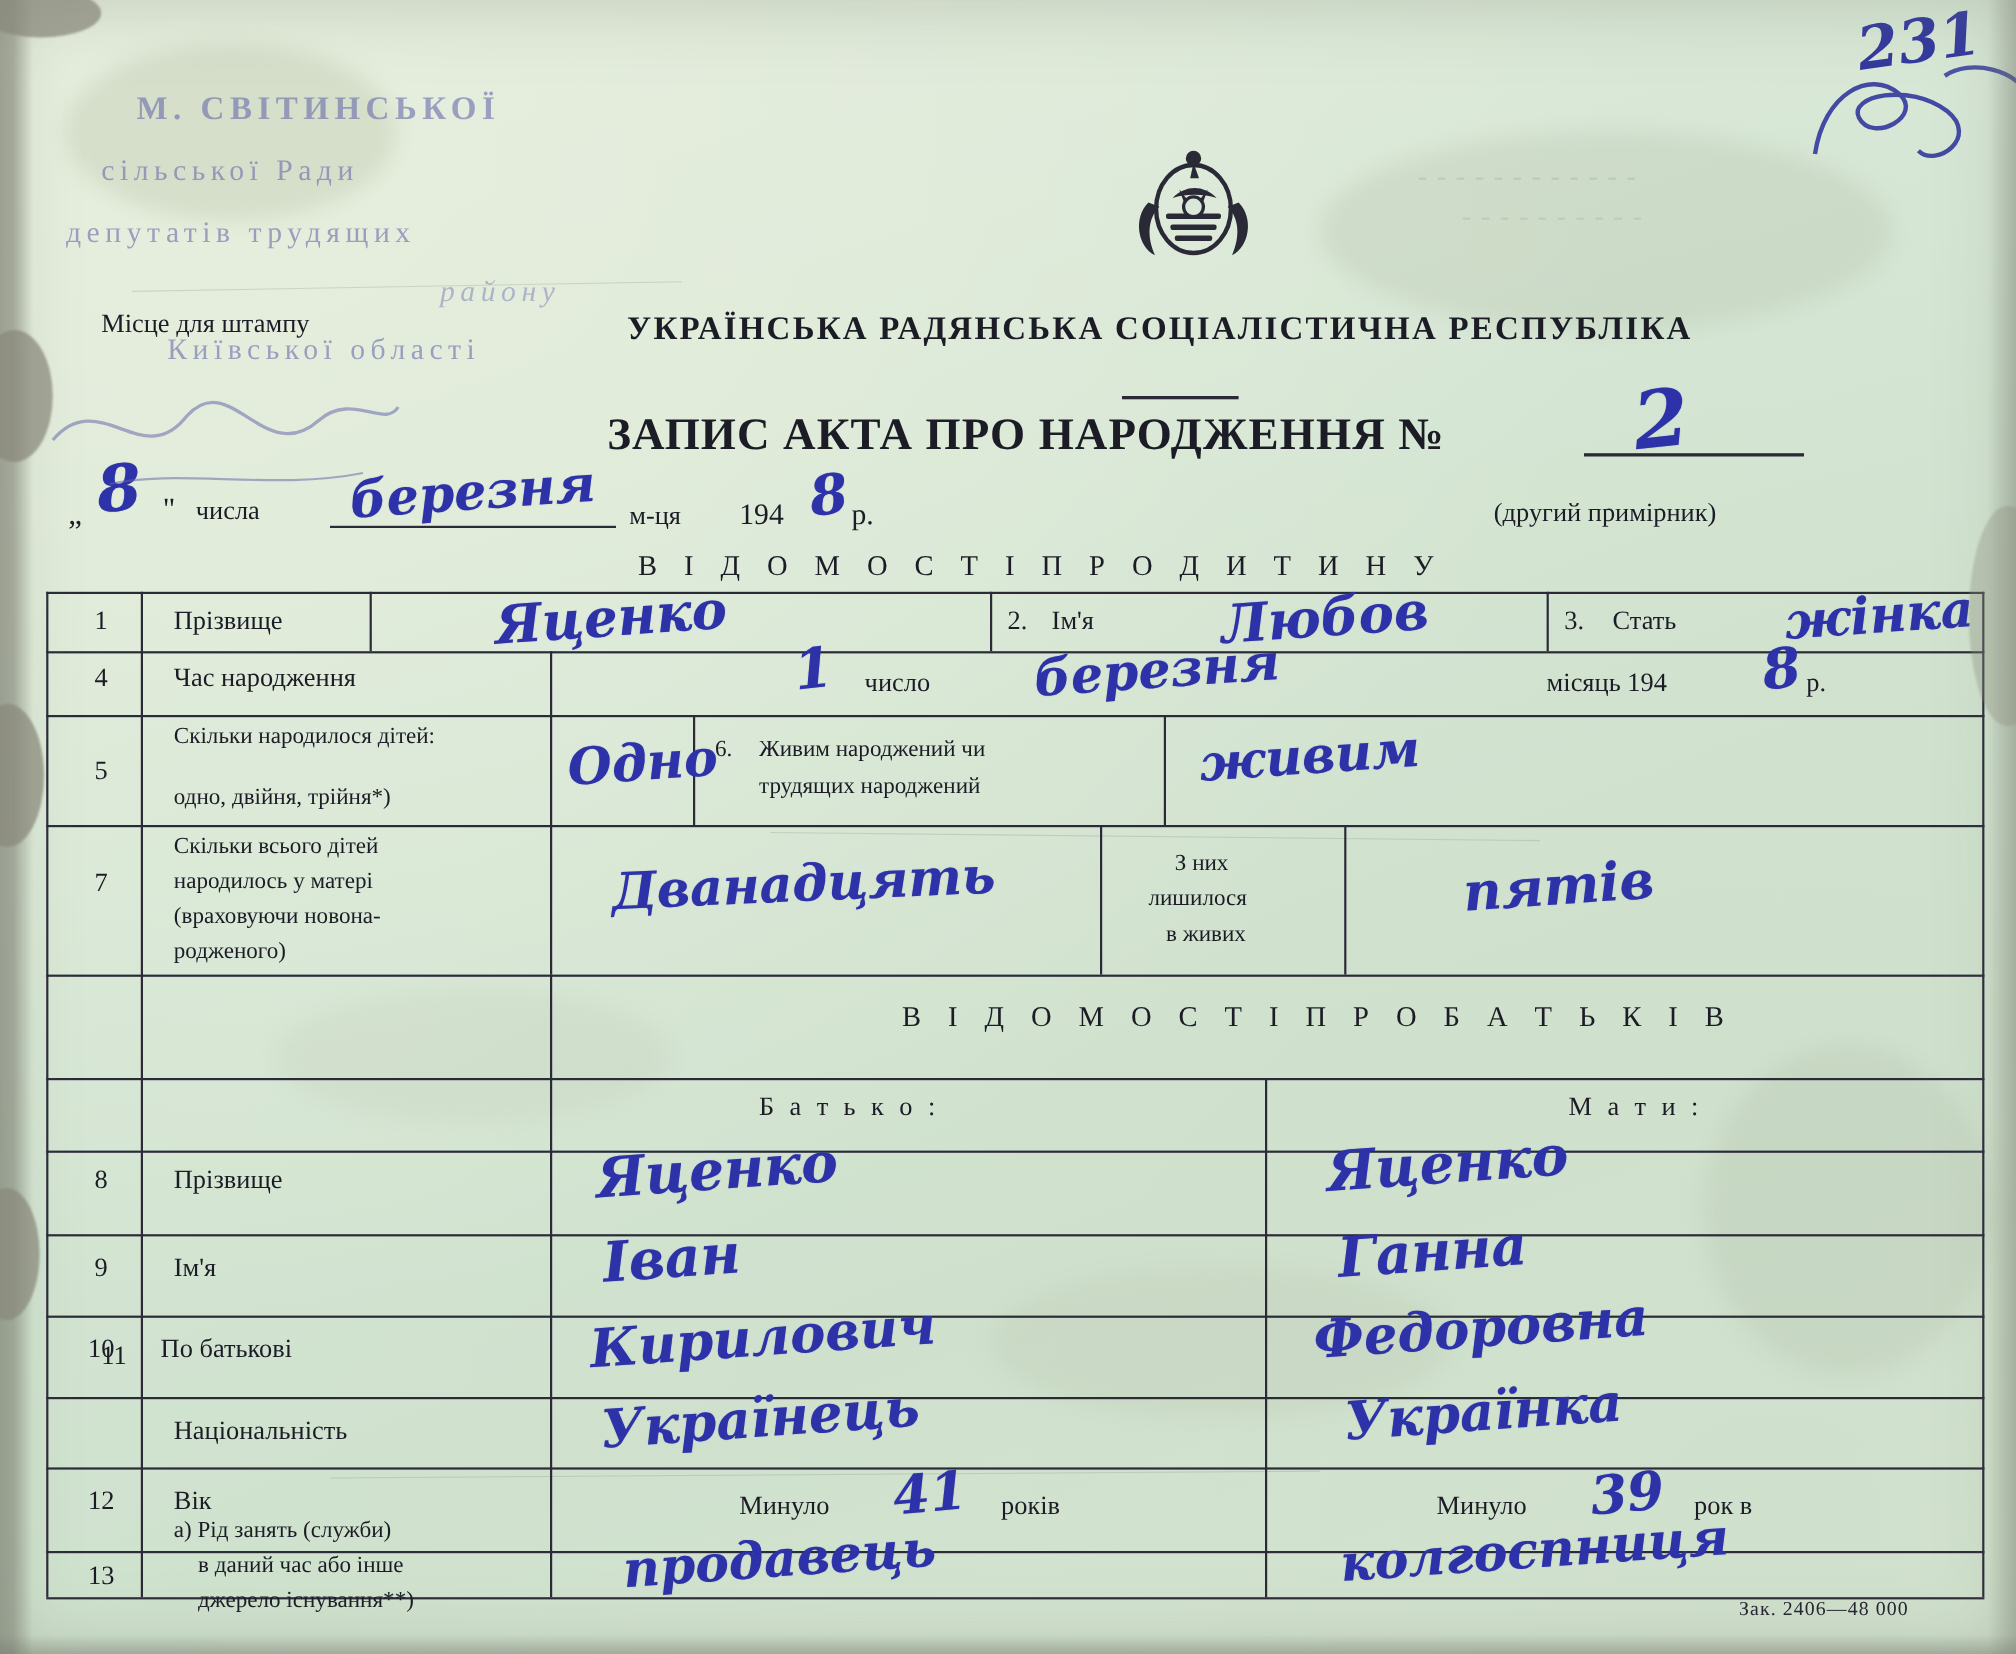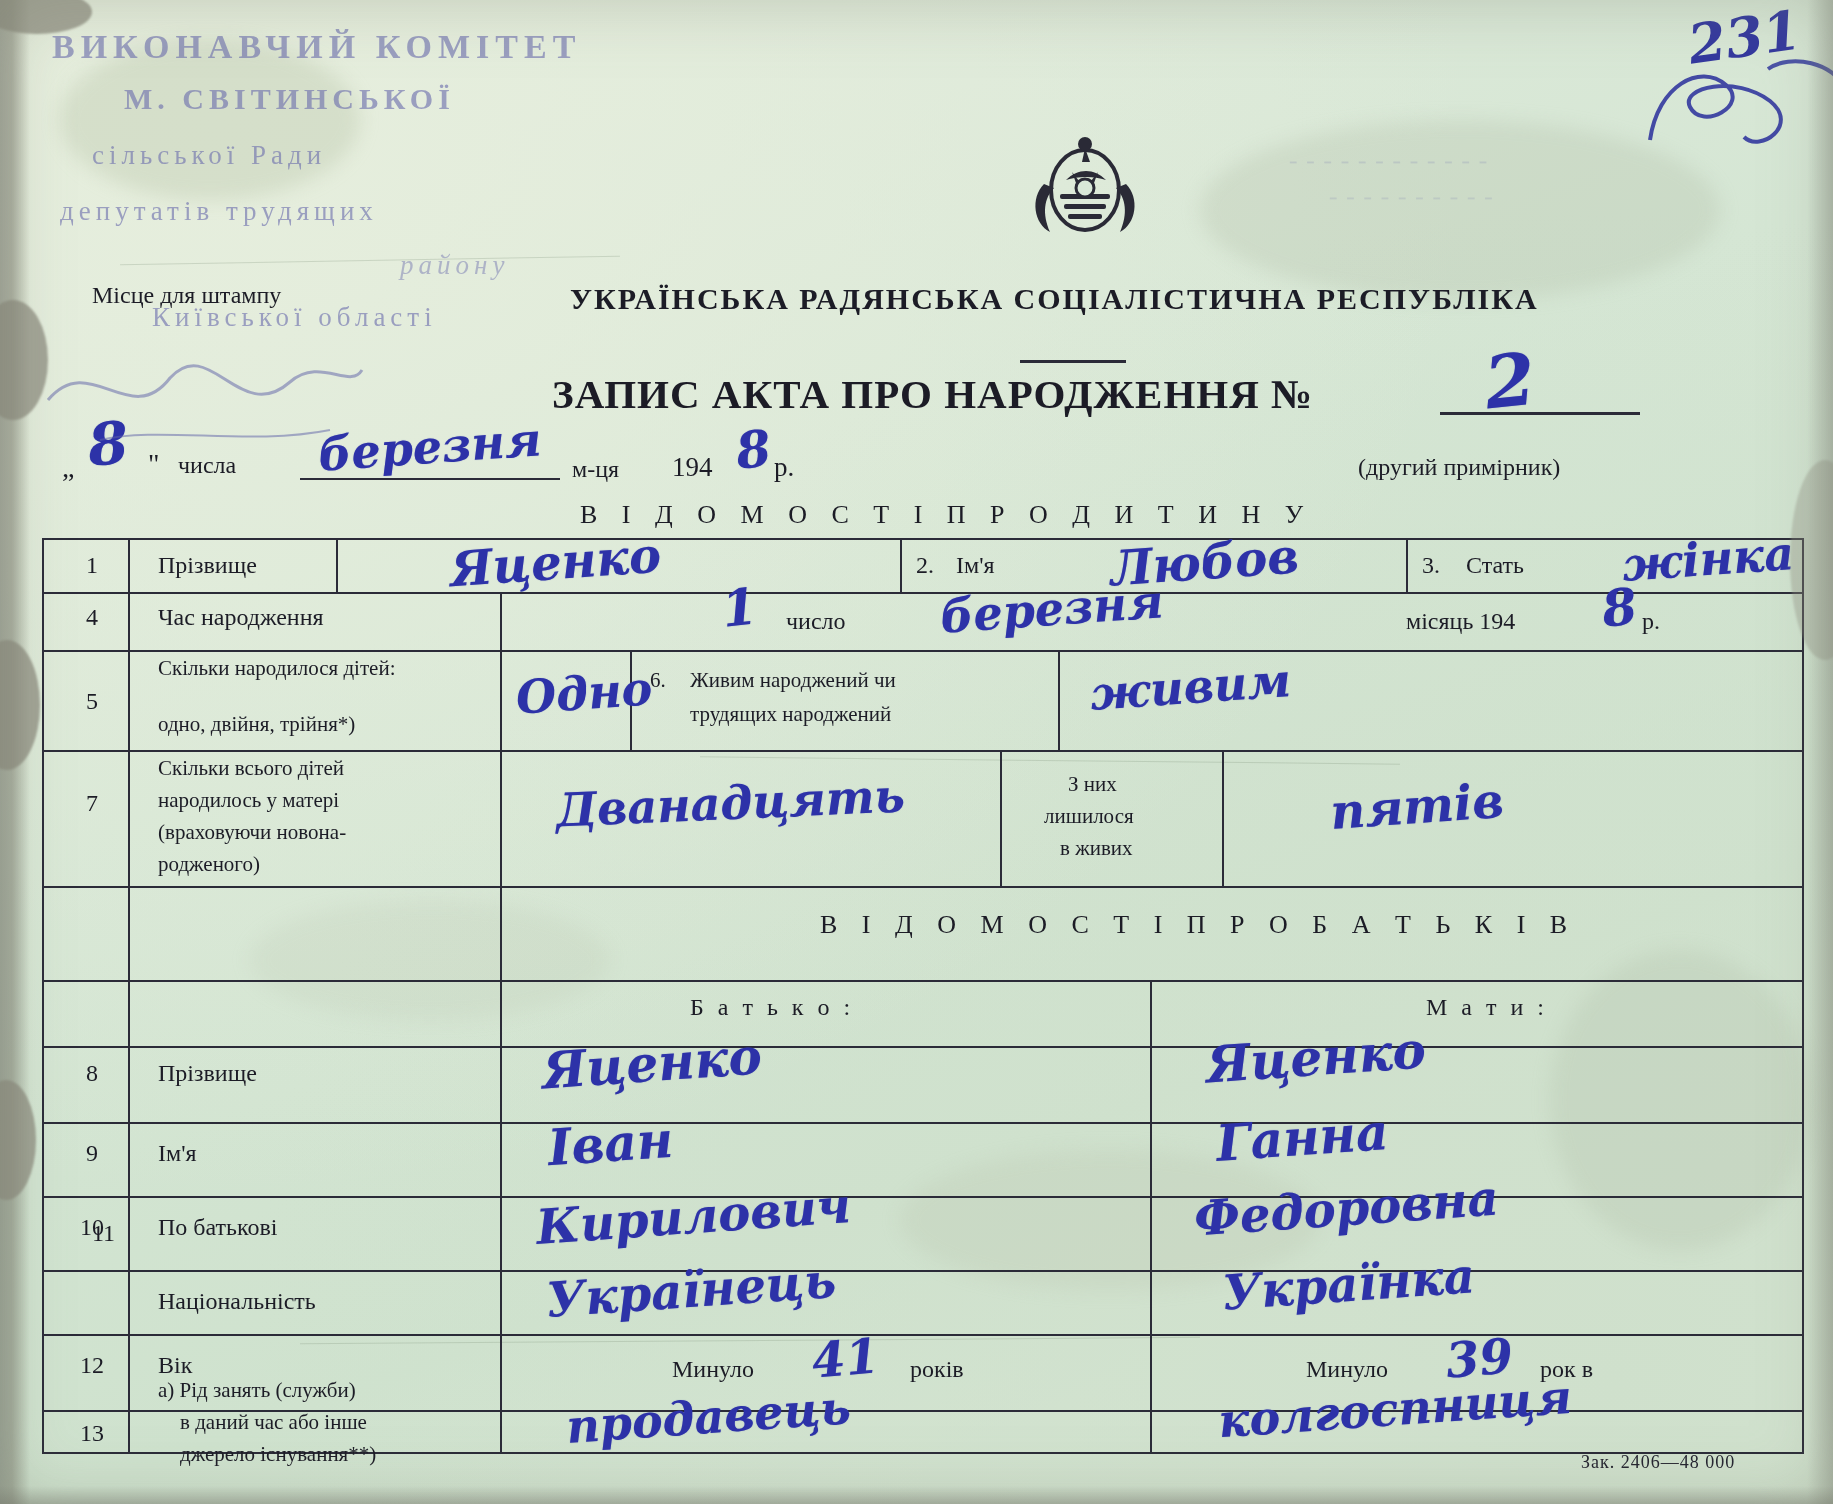--- a/index.html
+++ b/index.html
@@ -176,21 +176,20 @@
   <div class="fiber" style="left:120px; top:260px; width:500px; transform:rotate(-1deg);"></div>
   <div class="fiber" style="left:700px; top:760px; width:700px; transform:rotate(.6deg);"></div>
   <div class="fiber" style="left:300px; top:1340px; width:900px; transform:rotate(-.4deg);"></div>
 
   <div class="pg-num" style="left:1688px; top:5px;">231</div>
   <svg class="scribble" style="left:1640px; top:45px;" width="220" height="120" viewBox="0 0 220 120">
     <path d="M10,95 C18,40 60,18 86,40 C110,60 62,86 50,62 C40,42 96,30 130,56 C160,80 120,108 104,92" fill="none" stroke="#33389e" stroke-width="4" opacity="0.9"></path>
     <path d="M128,24 C150,8 196,18 204,44" fill="none" stroke="#33389e" stroke-width="4" opacity="0.85"></path>
   </svg>
 
-  <div class="stamp s1" style="left:52px; top:28px;">ВИКОНАВЧИЙ КОМІТЕТ</div>
   <div class="stamp s2" style="left:124px; top:82px;">М. СВІТИНСЬКОЇ</div>
   <div class="stamp s3" style="left:92px; top:140px;">сільської Ради</div>
   <div class="stamp s3" style="left:60px; top:196px;">депутатів трудящих</div>
   <div class="stamp s3" style="left:400px; top:250px; opacity:.45;font-style:italic;">району</div>
   <div class="stamp s3" style="left:152px; top:302px;">Київської області</div>
   <svg class="scribble" style="left:40px; top:330px; opacity:.5;" width="330" height="130" viewBox="0 0 330 130">
     <path d="M8,70 C50,20 90,100 130,48 C170,4 200,96 250,52 C280,26 310,60 322,40" fill="none" stroke="#5f62a8" stroke-width="3"></path>
     <path d="M60,110 C120,96 210,116 290,100" fill="none" stroke="#5f62a8" stroke-width="2"></path>
   </svg>
 
@@ -313,21 +312,21 @@
   <div class="pr lbl" style="left:158px; top:1060px;">Прізвище</div>
   <div class="hw sk" style="left:542px; top:1034px; font-size:50px;">Яценко</div>
   <div class="hw sk" style="left:1206px; top:1028px; font-size:50px;">Яценко</div>
 
   <div class="pr lbl" style="left:86px; top:1140px;">9</div>
   <div class="pr lbl" style="left:158px; top:1140px;">Ім'я</div>
   <div class="hw sk" style="left:548px; top:1114px; font-size:50px;">Іван</div>
   <div class="hw sk" style="left:1216px; top:1108px; font-size:50px;">Ганна</div>
 
   <div class="pr lbl" style="left:80px; top:1214px;">10</div>
-  <div class="pr lbl" style="left:158px; top:1214px;text-align:center;">По батькові</div>
+  <div class="pr lbl" style="left:146px; top:1214px;text-align:center;">По батькові</div>
   <div class="hw sk" style="left:536px; top:1188px; font-size:48px;">Кирилович</div>
   <div class="hw sk" style="left:1194px; top:1180px; font-size:48px;">Федоровна</div>
 
   <div class="pr lbl" style="left:80px; top:1220px;margin-left:12px;">11</div>
   <div class="pr lbl" style="left:158px; top:1288px;">Національність</div>
   <div class="hw sk" style="left:546px; top:1262px; font-size:48px;">Українець</div>
   <div class="hw sk" style="left:1222px; top:1256px; font-size:48px;">Українка</div>
 
   <div class="pr lbl" style="left:80px; top:1352px;">12</div>
   <div class="pr lbl" style="left:158px; top:1352px;">Вік</div>

